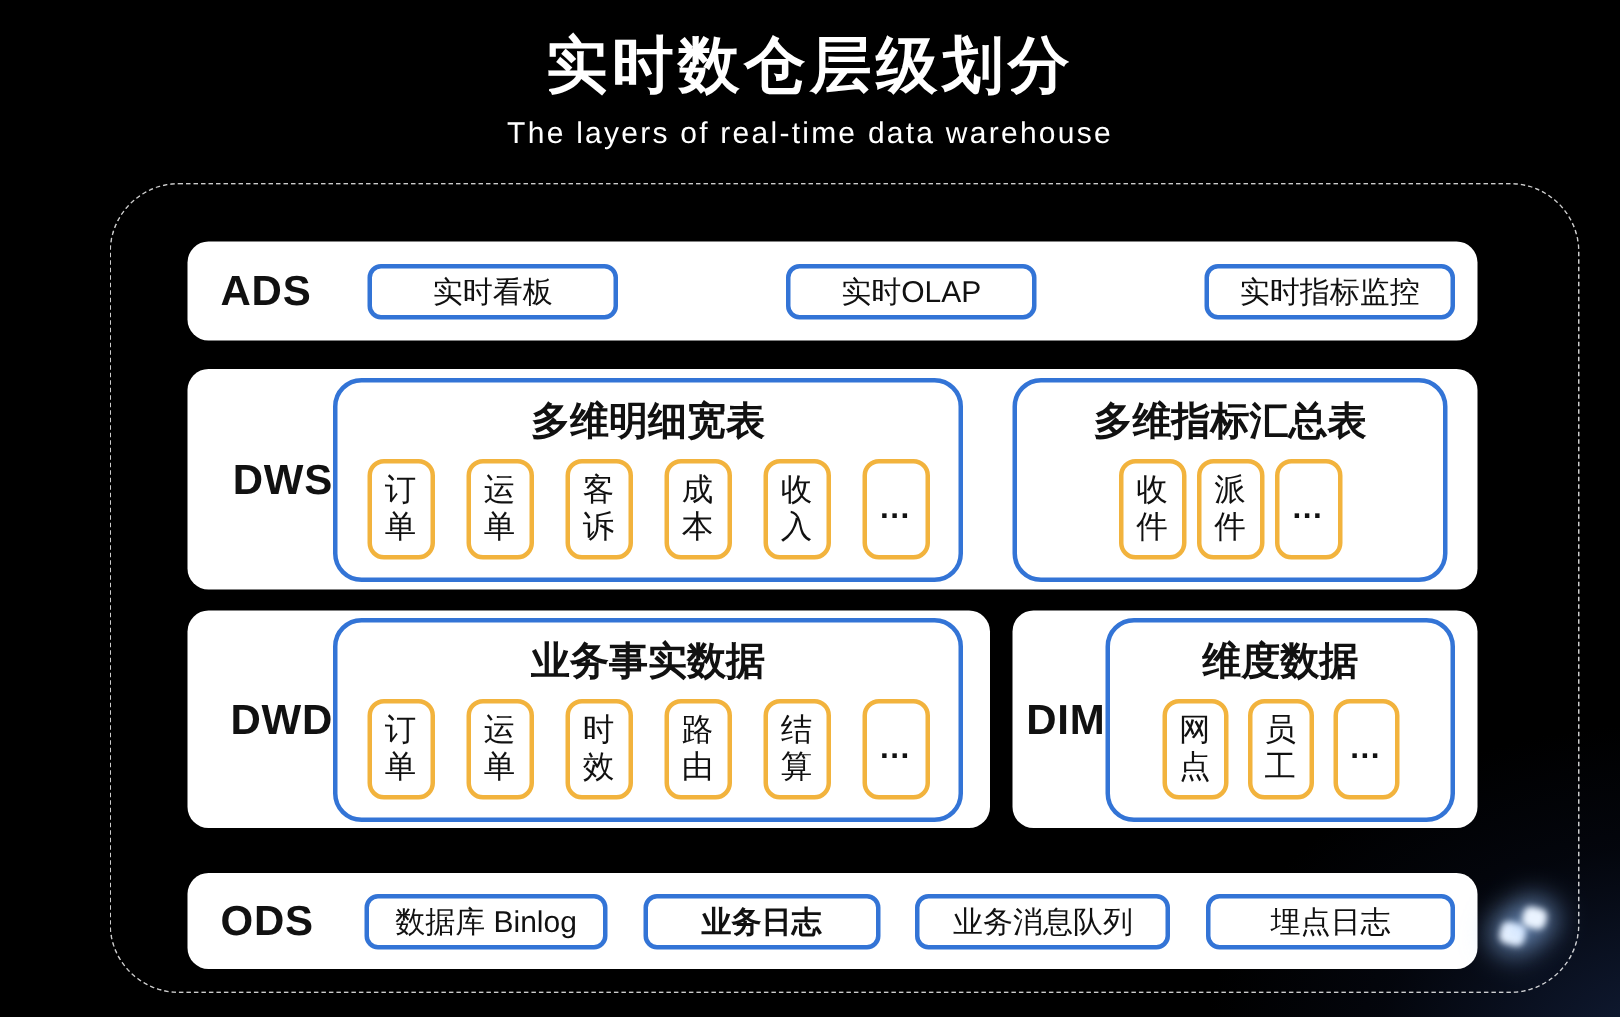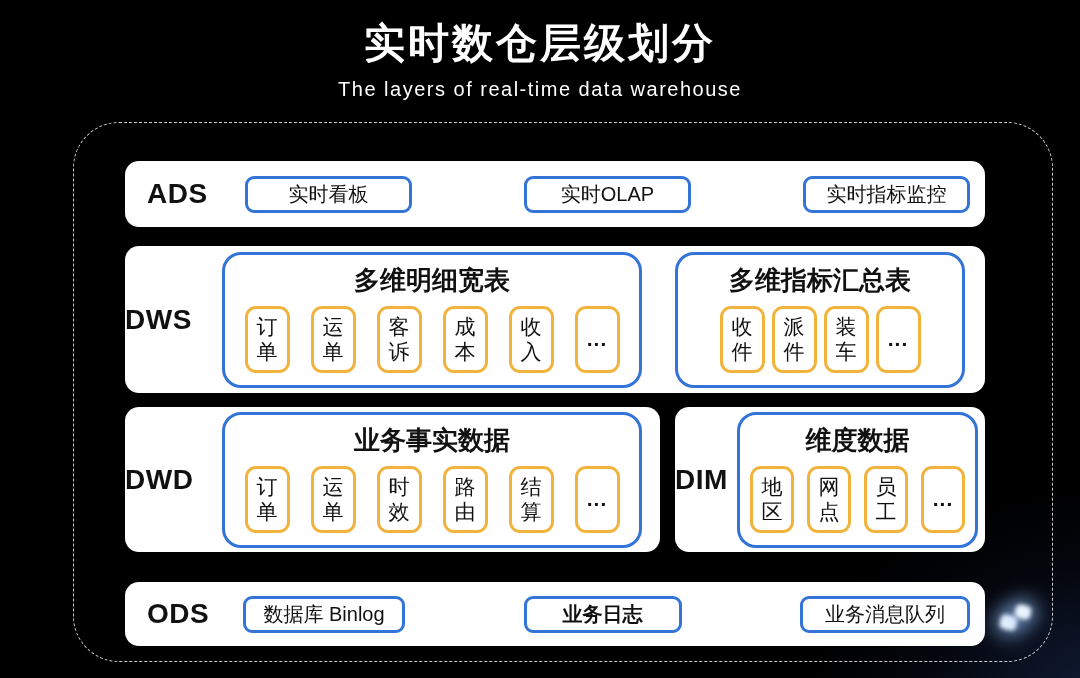--- a/index.html
+++ b/index.html
@@ -38,21 +38,21 @@
     position:absolute;left:73px;top:122px;width:978px;height:538px;
     border:1.5px dashed rgba(255,255,255,.8);border-radius:46px;
   }
   
   .layer-row{
     position:absolute;background:var(--panel-white);border-radius:14px;
     display:flex;align-items:center;box-sizing:border-box;
   }
   .row-label{
     font-size:28px;font-weight:600;color:var(--text-dark);
-    letter-spacing:.5px;text-align:left;flex:none;
+    letter-spacing:.5px;text-align:right;flex:none;
   }
   .row-ads{left:125px;top:161px;width:860px;height:66px;padding-left:22px;}
   .row-dws{left:125px;top:246px;width:860px;height:147px;}
   .row-dwd{left:125px;top:407px;width:535px;height:145px;}
   .row-dim{left:675px;top:407px;width:310px;height:145px;}
   .row-ods{left:125px;top:582px;width:860px;height:64px;padding-left:22px;}
   .row-ads .row-label{width:70px;text-align:left;}
   .row-ods .row-label{width:68px;text-align:left;}
   .row-dws .row-label,.row-dwd .row-label{width:97px;}
   .row-dim .row-label{width:62px;}
@@ -151,23 +151,20 @@
     </div>
     <div class="group g-sum">
       <div class="group-title">多维指标汇总表</div>
       <div class="mini-row">
         <div class="mini">
             <span class="txt">收件</span>
           </div>
         <div class="mini">
             <span class="txt">派件</span>
           </div>
-        <div class="mini">
-            <span class="txt">装车</span>
-          </div>
         <div class="mini dots">
             <span class="txt">...</span>
           </div>
       </div>
     </div>
   </section>
 
   <section class="layer-row row-dwd">
     <span class="row-label">DWD</span>
     <div class="group g-wide">
@@ -193,42 +190,40 @@
           </div>
       </div>
     </div>
   </section>
 
   <section class="layer-row row-dim">
     <span class="row-label">DIM</span>
     <div class="group g-dim">
       <div class="group-title">维度数据</div>
       <div class="mini-row">
-        <div class="mini">
-            <span class="txt">地区</span>
-          </div>
         <div class="mini">
             <span class="txt">网点</span>
           </div>
         <div class="mini">
             <span class="txt">员工</span>
           </div>
         <div class="mini dots">
             <span class="txt">...</span>
           </div>
       </div>
     </div>
   </section>
 
   <section class="layer-row row-ods">
     <span class="row-label">ODS</span>
     <div class="chip-zone">
       <div class="chip">数据库 Binlog</div>
       <div class="chip">业务日志</div>
       <div class="chip">业务消息队列</div>
+      <div class="chip">埋点日志</div>
     </div>
   </section>
 
   <div class="sparkle">
     <span class="lobe lobe1"></span>
     <span class="lobe lobe2"></span>
   </div>
 
 </div>
 

